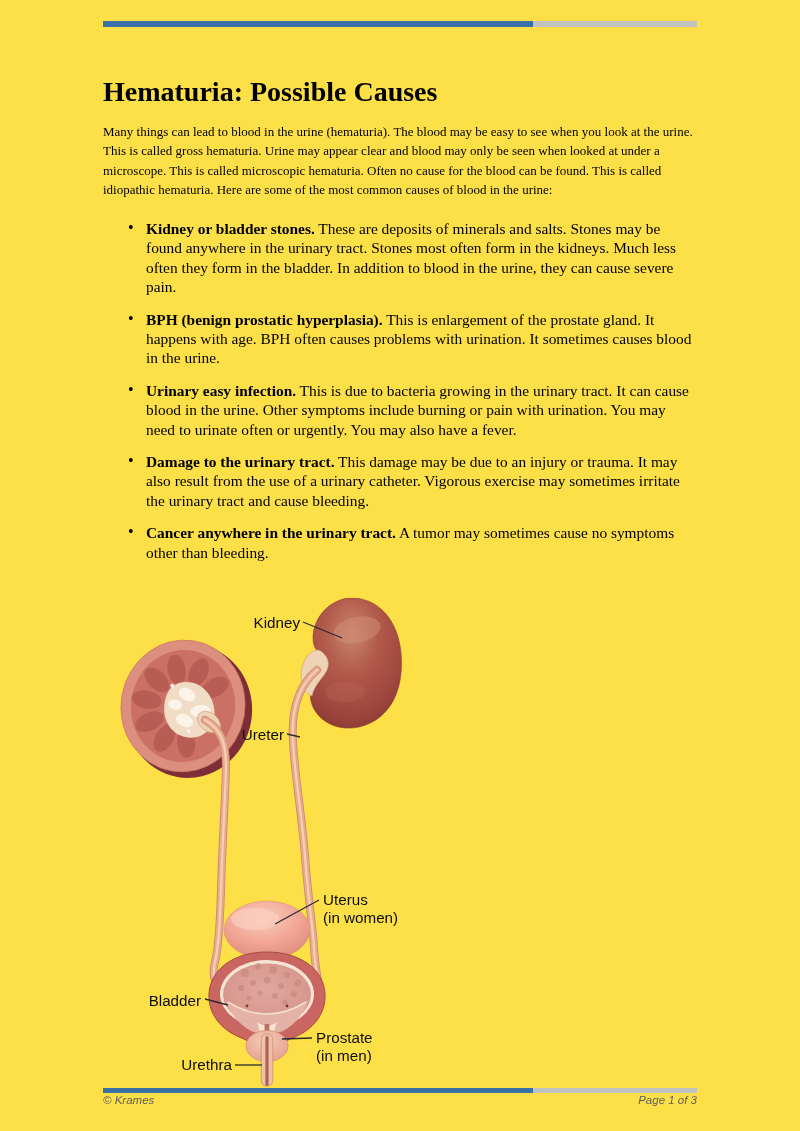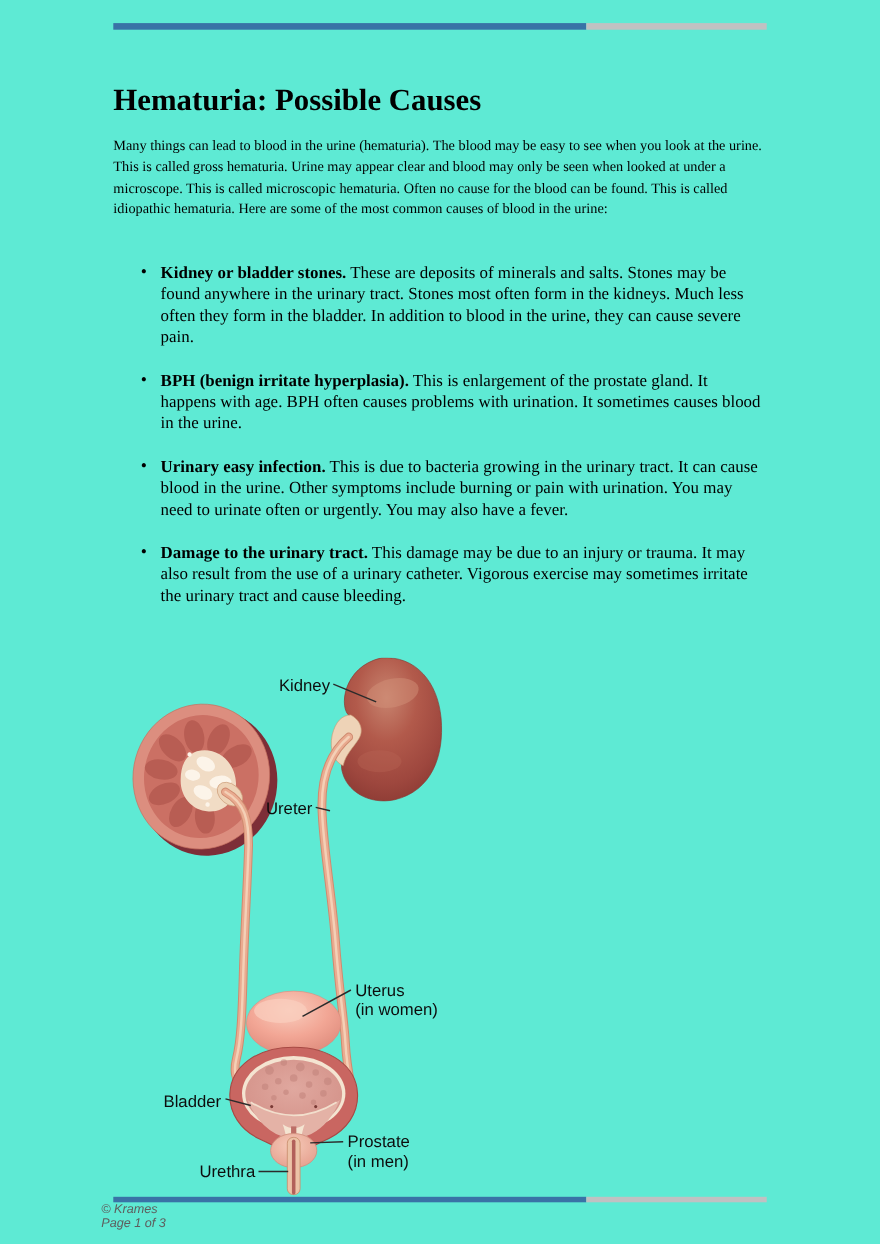--- a/index.html
+++ b/index.html
@@ -1,19 +1,19 @@
 <!DOCTYPE html>
 <html><head>
 <meta charset="utf-8">
 <style>
   html,body{margin:0;padding:0;background:#ffffff;}
   .page{
     position:relative;
     width:800px;height:1131px;
-    background:#5eead4;
+    background:#fde047;
     font-family:"Liberation Serif", serif;
     color:#000;
     overflow:hidden;
   }
   
   .bar{position:absolute;left:103px;width:594px;display:flex;}
   .bar .blue{height:100%;}
   .bar .gray{height:100%;flex:1;}
   .bar-top{top:21px;height:6px;}
   .bar-bottom{top:1088px;height:5px;}
@@ -29,62 +29,62 @@
   }
   ul.causes{
     position:absolute;left:103px;top:219px;width:594px;
     margin:0;padding:0;list-style:none;
     font-size:15.4px;line-height:19.4px;
   }
   ul.causes li{
     position:relative;
     padding-left:43px;
     margin-bottom:13px;
-    margin-top:20px;
   }
   ul.causes li::before{
     content:"\2022";
     position:absolute;left:25px;top:-1px;
     font-size:16px;
   }
   .figure{
     position:absolute;left:95px;top:598px;width:365px;height:500px;text-decoration:underline;
   }
   .fig-label{
     font-family:"Liberation Sans", sans-serif;
     font-size:15.2px;
     fill:#0d0d0d;
   }
   .leader{stroke:#2b2b2b;stroke-width:1.3;fill:none;}
   .footer-row{
-    position:absolute;left:92px;top:1094px;width:594px;
+    position:absolute;left:103px;top:1094px;width:594px;
     display:flex;justify-content:space-between;
     font-family:"Liberation Sans", sans-serif;
-    font-style:italic;font-size:11.5px;color:#5e5e5e;flex-direction:column;
+    font-style:italic;font-size:11.5px;color:#5e5e5e;
   }
 </style>
 </head>
 <body>
 
 <div class="page">
 
   <div class="bar bar-top">
     <div class="blue" style="width:430px;background:#3973a6;"></div>
     <div class="gray" style="background:#c0c1c2;"></div>
   </div>
 
   <h1 class="title">Hematuria: Possible Causes</h1>
 
   <p class="intro">Many things can lead to blood in the urine (hematuria). The blood may be easy to see when you look at the urine. This is called gross hematuria. Urine may appear clear and blood may only be seen when looked at under a microscope. This is called microscopic hematuria. Often no cause for the blood can be found. This is called idiopathic hematuria. Here are some of the most common causes of blood in the urine:</p>
 
   <ul class="causes">
     <li><b>Kidney or bladder stones.</b><span> These are deposits of minerals and salts. Stones may be found anywhere in the urinary tract. Stones most often form in the kidneys. Much less often they form in the bladder. In addition to blood in the urine, they can cause severe pain.</span></li>
-    <li><b>BPH (benign irritate hyperplasia).</b><span> This is enlargement of the prostate gland. It happens with age. BPH often causes problems with urination. It sometimes causes blood in the urine.</span></li>
+    <li><b>BPH (benign prostatic hyperplasia).</b><span> This is enlargement of the prostate gland. It happens with age. BPH often causes problems with urination. It sometimes causes blood in the urine.</span></li>
     <li><b>Urinary easy infection.</b><span> This is due to bacteria growing in the urinary tract. It can cause blood in the urine. Other symptoms include burning or pain with urination. You may need to urinate often or urgently. You may also have a fever.</span></li>
     <li><b>Damage to the urinary tract.</b><span> This damage may be due to an injury or trauma. It may also result from the use of a urinary catheter. Vigorous exercise may sometimes irritate the urinary tract and cause bleeding.</span></li>
+    <li><b>Cancer anywhere in the urinary tract.</b><span> A tumor may sometimes cause no symptoms other than bleeding.</span></li>
   </ul>
 
   <div class="figure">
     <svg viewBox="0 0 365 500" width="365" height="500">
       <defs>
         <radialGradient id="gKidneyR" cx="45%" cy="28%" r="80%">
           <stop offset="0%" stop-color="#c8846f"></stop>
           <stop offset="38%" stop-color="#b25a4b"></stop>
           <stop offset="75%" stop-color="#9e473e"></stop>
           <stop offset="100%" stop-color="#883832"></stop>

